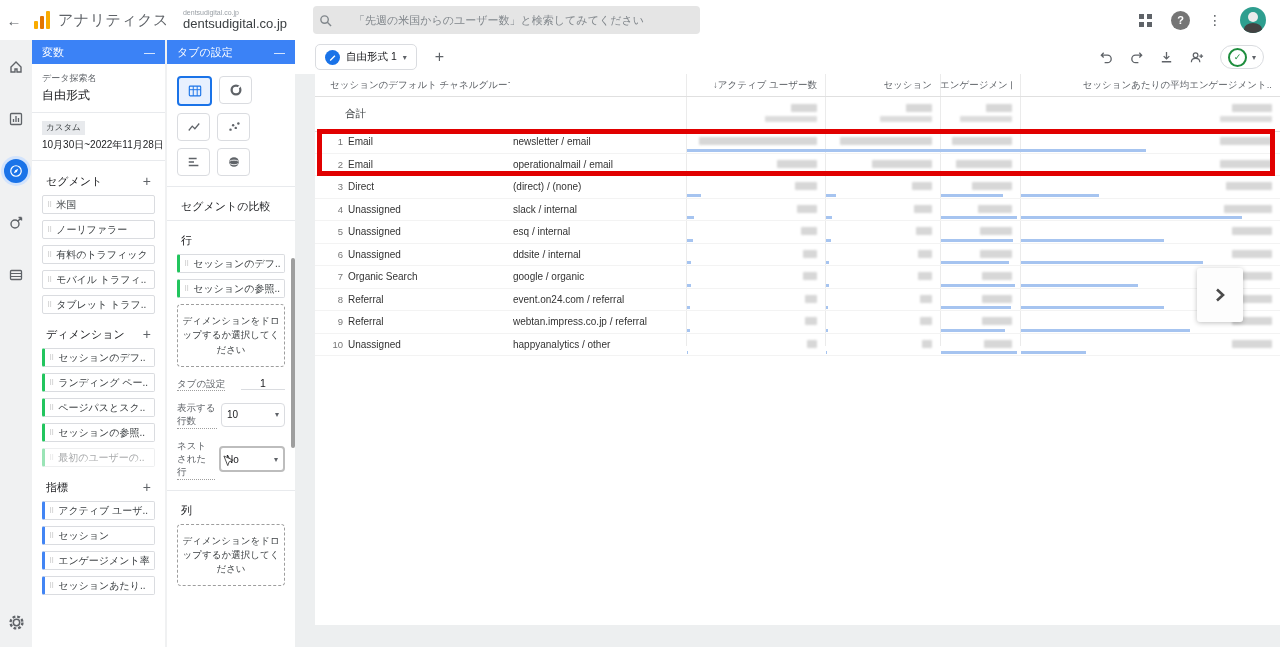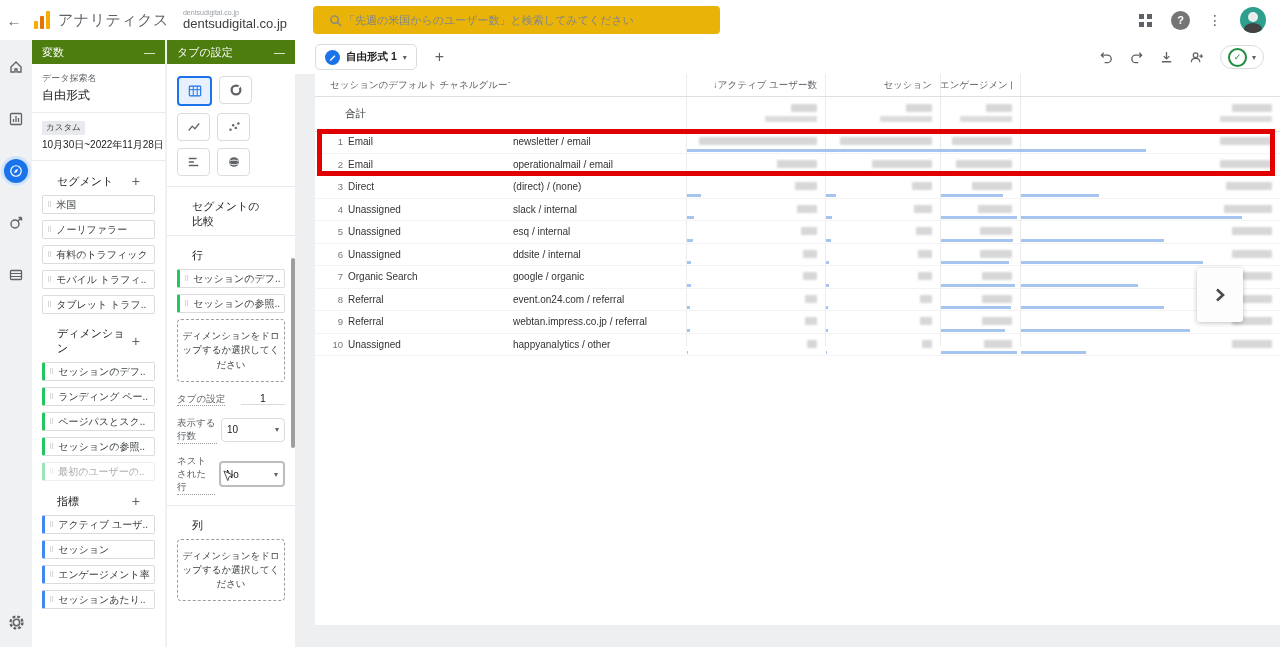--- a/index.html
+++ b/index.html
@@ -10,21 +10,21 @@
   .topbar{position:absolute;left:0;top:0;width:1280px;height:40px;background:#fff;
     display:flex;align-items:center;z-index:5;}
   .back{width:28px;text-align:center;color:#5f6368;font-size:15px;cursor:pointer}
   .ga-logo{display:flex;align-items:flex-end;gap:2px;height:18px;margin:0 8px 0 6px}
   .ga-logo i{display:block;width:4px;background:#f9ab00;border-radius:1px}
   .ga-logo .b1{height:8px}.ga-logo .b2{height:13px;background:#e37400}.ga-logo .b3{height:18px}
   .product{font-size:15px;color:#5f6368;letter-spacing:.5px;margin-right:14px;white-space:nowrap}
   .account{line-height:1.1;margin-right:26px;cursor:pointer}
   .acc-small{font-size:7px;color:#9aa0a6}
   .acc-main{font-size:13px;color:#3c4043}
-  .search{width:375px;height:28px;background:#eab308;border-radius:4px;display:flex;align-items:center;padding:0 16px;gap:0}
+  .search{width:375px;height:28px;background:#e5e5e5;border-radius:4px;display:flex;align-items:center;padding:0 6px;gap:20px}
   .search input{border:0;background:transparent;outline:none;flex:1;font-size:11px;color:#3c4043;
     font-family:"Liberation Sans","DejaVu Sans",sans-serif}
   .search input::placeholder{color:#80868b}
   .top-icons{margin-left:auto;display:flex;align-items:center;gap:18px;padding-right:14px}
   .help-circle{width:19px;height:19px;border-radius:50%;background:#757575;color:#fff;font-size:11px;
     font-weight:bold;display:flex;align-items:center;justify-content:center}
   .dots{font-size:14px;color:#5f6368;line-height:1}
   .avatar{width:26px;height:26px;border-radius:50%;background:#2e9e8f;position:relative;overflow:hidden}
   .avatar .head{position:absolute;left:8px;top:5px;width:10px;height:10px;border-radius:50%;background:#ececec}
   .avatar .body{position:absolute;left:4px;top:16px;width:18px;height:12px;border-radius:50% 50% 0 0;background:#424242}
@@ -37,31 +37,31 @@
     align-items:center;padding-top:14px;z-index:6}
   .rail-btn{width:26px;height:26px;display:flex;align-items:center;justify-content:center;margin-bottom:26px;cursor:pointer}
   .rail-active{width:24px;height:24px;border-radius:50%;background:#1a73e8;box-shadow:0 0 0 3px #d2e3fc;
     display:flex;align-items:center;justify-content:center}
   .rail .gear{margin-top:auto;margin-bottom:12px}
 
   
   .panel{position:absolute;top:40px;bottom:0;background:#fff;overflow:hidden;z-index:6}
   .vars{left:32px;width:133px}
   .tabset{left:167px;width:128px}
-  .panel-header{height:24px;background:#4d7c0f;color:#fff;font-size:11px;display:flex;
+  .panel-header{height:24px;background:#3b82f6;color:#fff;font-size:11px;display:flex;
     align-items:center;justify-content:space-between;padding:0 10px}
   .panel-header .min{cursor:pointer;font-size:11px}
   .panel-body{padding:8px 10px 0 10px}
   .lbl-xs{font-size:9px;color:#5f6368}
   .expl-name{font-size:12px;color:#202124;margin:2px 0 8px}
   .divider{height:1px;background:#e8eaed;margin:0 -10px}
   .date-badge{display:inline-block;font-size:8.5px;background:#e8eaed;color:#3c4043;padding:1px 4px;margin:8px 0 3px}
   .date-range{font-size:10px;color:#202124;margin-bottom:8px;white-space:nowrap}
   .caret{font-size:8px;color:#5f6368}
-  .sec-head{display:flex;align-items:center;justify-content:space-between;margin:12px 15px 6px}
+  .sec-head{display:flex;align-items:center;justify-content:space-between;margin:12px 4px 6px}
   .sec-title{font-size:11px;color:#202124}
   .plus{font-size:14px;color:#5f6368;cursor:pointer}
   .chip{height:17px;border:1px solid #dadce0;border-radius:2px;background:#fff;display:flex;align-items:center;
     gap:4px;padding:0 4px;margin-bottom:6px;font-size:10px;color:#3c4043;white-space:nowrap;overflow:hidden;cursor:grab}
   .chip .handle{font-size:7px;color:#b5b5b5;flex:0 0 auto}
   .dim-list .chip{border-left:3px solid #22c55e}
   .met-list .chip{border-left:3px solid #4285f4}
   .chip.muted{opacity:.45}
 
   
@@ -79,21 +79,21 @@
   .select.focus{border:2px solid #bdbdbd;position:relative}
   .cursor-icon{position:absolute;left:2px;top:7px}
   .scroll-thumb{position:absolute;right:0;top:218px;width:4px;height:190px;background:#9e9e9e;border-radius:2px}
 
   
   .canvas{position:absolute;left:295px;top:40px;right:0;bottom:0;background:#edeff0;z-index:4}
   .tabstrip{position:absolute;left:0;top:0;right:0;height:34px;background:#fff;display:flex;align-items:center;padding-left:20px}
   .tab-chip{height:24px;border:1px solid #dadce0;border-radius:5px;background:#fff;display:flex;
     align-items:center;gap:6px;padding:0 9px;cursor:pointer}
   .tab-pencil{width:15px;height:15px;border-radius:50%;background:#1a73e8;display:flex;align-items:center;justify-content:center}
-  .tab-label{font-size:10.5px;color:#202124;font-weight:bold;white-space:nowrap}
+  .tab-label{font-size:10.5px;color:#202124;font-weight:normal;white-space:nowrap}
   .add-tab{font-size:16px;color:#5f6368;margin-left:18px;cursor:pointer}
   .strip-actions{margin-left:auto;display:flex;align-items:center;gap:15px;padding-right:16px}
   .act{cursor:pointer}
   .ok-pill{height:22px;border:1px solid #dadce0;border-radius:12px;display:flex;align-items:center;gap:5px;padding:0 7px;cursor:pointer}
   .ok-circle{width:15px;height:15px;border-radius:50%;border:2px solid #1e8e3e;color:#1e8e3e;font-size:9px;
     display:flex;align-items:center;justify-content:center;font-weight:bold}
 
   
   .sheet{position:absolute;left:20px;top:34px;width:965px;height:551px;background:#fff}
   .thead{position:absolute;left:0;top:0;width:100%;height:22px;border-bottom:1px solid #e0e0e0;font-size:9.5px;color:#5f6368}
@@ -451,20 +451,21 @@
     <div class="vline" style="left:371px"></div>
     <div class="vline" style="left:510px"></div>
     <div class="vline" style="left:625px"></div>
     <div class="vline" style="left:705px"></div>
 
     <div class="thead">
       <span class="th" style="left:15px;width:180px">セッションのデフォルト チャネルグループ</span>
       <span class="th num" style="left:371px;width:131px"><span>↓</span><span>アクティブ ユーザー数</span></span>
       <span class="th num" style="left:510px;width:107px">セッション</span>
       <span class="th num" style="left:625px;width:72px">エンゲージメント率</span>
+      <span class="th num" style="left:705px;width:252px">セッションあたりの平均エンゲージメント..</span>
     </div>
 
     <div class="trow-total">
       <span class="total-label">合計</span>
       <span class="cell ncell c-au">
           <i class="tblock tmain"></i>
           <i class="tblock tsub"></i>
         </span>
       <span class="cell ncell c-sess">
           <i class="tblock tmain"></i>

